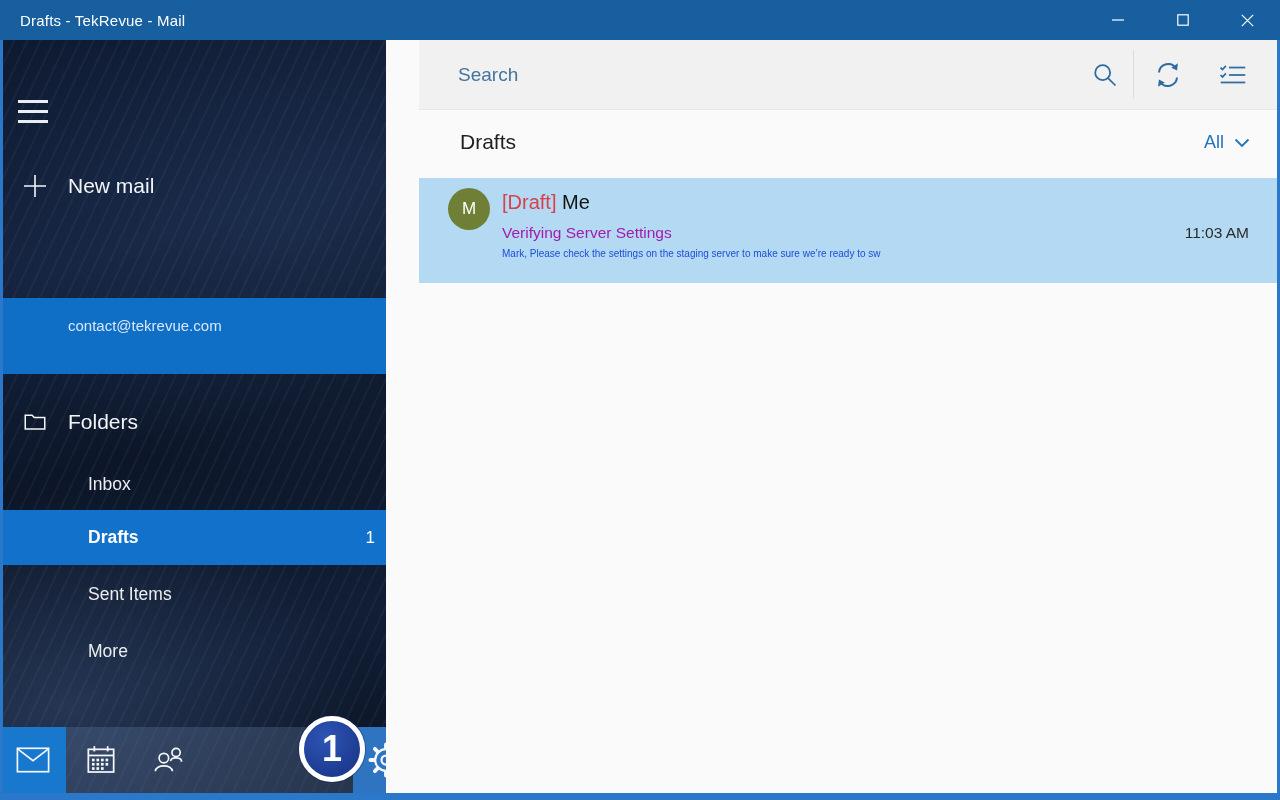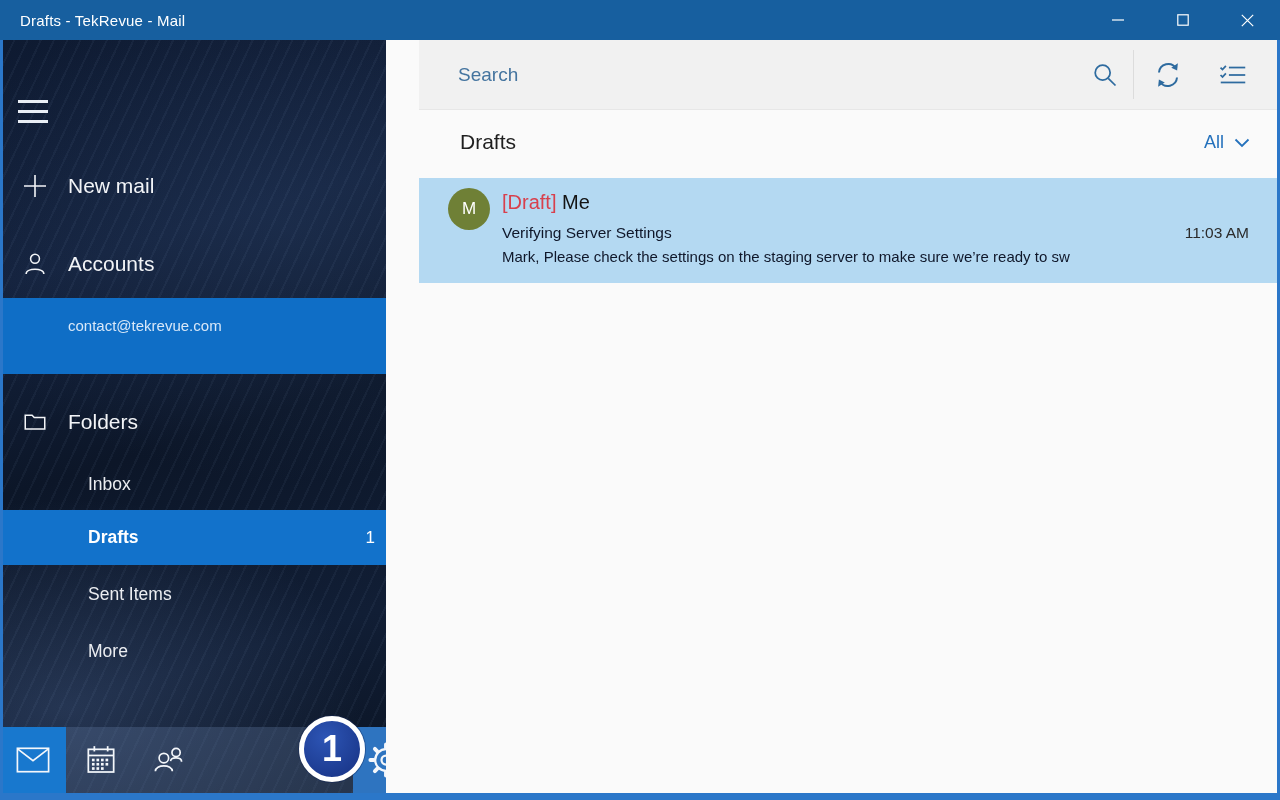--- a/index.html
+++ b/index.html
@@ -82,23 +82,23 @@
   .list-header { position:absolute; left:0; top:69px; width:861px; height:69px; background:#fafafa; border-top:1px solid #e7e7e7; }
   .list-title { position:absolute; left:41px; top:20px; font-size:21px; color:#1f1f1f; }
   .filter { position:absolute; right:30px; top:22px; display:flex; align-items:center; gap:10px; color:#2471bc; font-size:18px; background:transparent; border:none; font-family:inherit; }
 
   
   .message { position:absolute; left:0; top:138px; width:861px; height:105px; background:#b4d9f2; }
   .avatar { position:absolute; left:29px; top:10px; width:42px; height:42px; border-radius:50%; background:#6f8036;
     color:#fff; font-size:17px; display:flex; align-items:center; justify-content:center; }
   .msg-line1 { position:absolute; left:83px; top:13px; font-size:20px; color:#141414; white-space:nowrap; }
   .draft-tag { color:#d8404d; }
-  .msg-subject { position:absolute; left:83px; top:46px; font-size:15.5px; color:#0f172a; }
+  .msg-subject { position:absolute; left:83px; top:46px; font-size:15.5px; color:#a21caf; }
   .msg-time { position:absolute; right:31px; top:46px; font-size:15.5px; color:#2b2b2b; }
-  .msg-preview { position:absolute; left:83px; top:70px; right:96px; font-size:15px; color:#0f172a; white-space:nowrap; overflow:hidden; }
+  .msg-preview { position:absolute; left:83px; top:70px; right:96px; font-size:10px; color:#1d4ed8; white-space:nowrap; overflow:hidden; }
 </style>
 </head>
 <body>
 
 <div class="window">
 
   <div class="titlebar">
     <span class="title">Drafts - TekRevue - Mail</span>
     <div class="win-controls">
       <button class="win-btn">
@@ -129,29 +129,20 @@
 
     <div class="nav-row row-newmail">
       <span class="ic">
         <svg width="28" height="28" viewBox="0 0 28 28">
             <path d="M14 3 V25 M3 14 H25" stroke="currentColor" stroke-width="1.6" fill="none"></path>
           </svg>
       </span>
       <span class="lbl">New mail</span>
     </div>
 
-    <div class="nav-row row-accounts">
-      <span class="ic">
-        <svg width="26" height="26" viewBox="0 0 24 24" fill="none" stroke="currentColor" stroke-width="1.4">
-            <circle cx="12" cy="7.2" r="4.1"></circle>
-            <path d="M3.8 21.2 C3.8 15.4 20.2 15.4 20.2 21.2"></path>
-          </svg>
-      </span>
-      <span class="lbl">Accounts</span>
-    </div>
 
     <div class="account-row">
       <div class="acct-email">contact@tekrevue.com</div>
     </div>
 
     <div class="nav-row row-foldershdr">
       <span class="ic">
         <svg width="26" height="26" viewBox="0 0 24 24" fill="none" stroke="currentColor" stroke-width="1.4">
             <path d="M3 18.5 V5.8 H9.3 L11.3 7.9 H21 V18.5 Z"></path>
           </svg>

